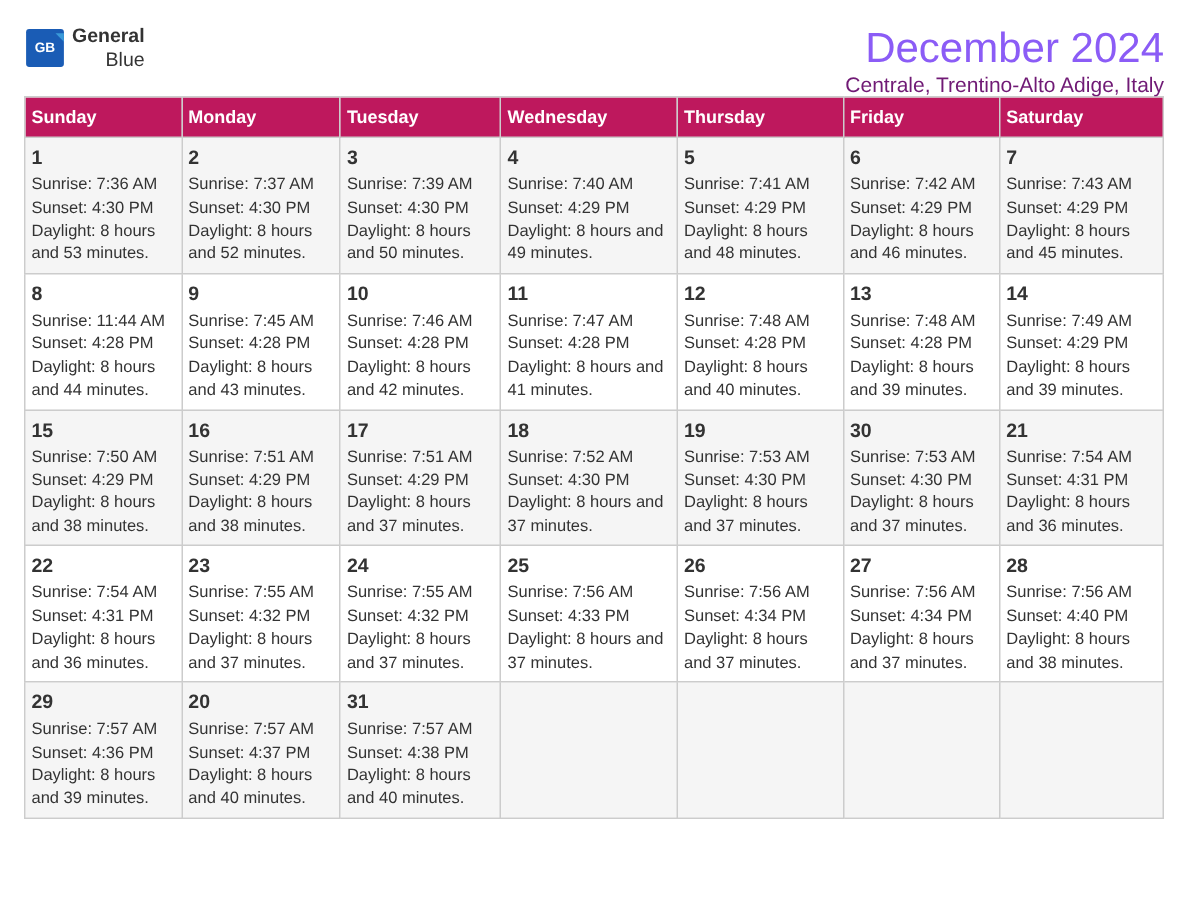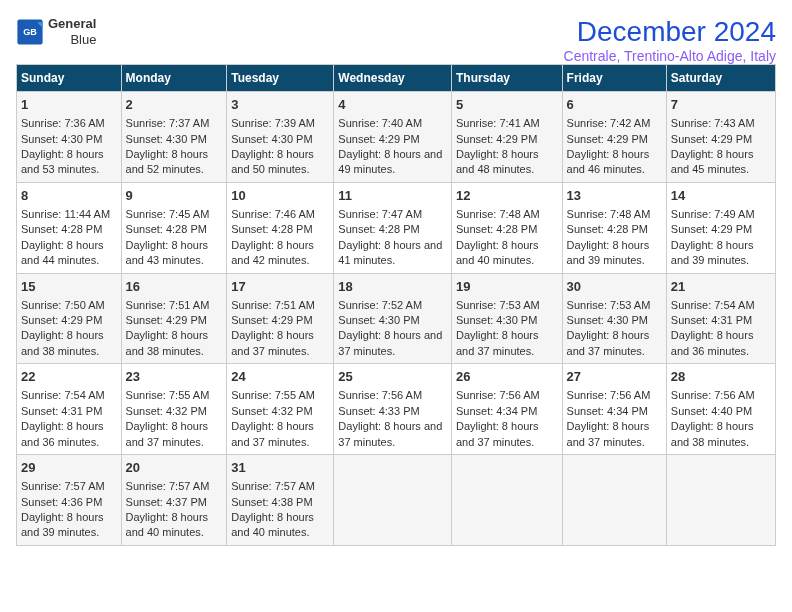--- a/index.html
+++ b/index.html
@@ -32,34 +32,34 @@
     .logo-text .bold { font-weight: bold; }
     .logo-icon {
       width: 28px;
       height: 28px;
     }
     .title-area {
       text-align: right;
     }
     .main-title {
       font-size: 28px;
-      color: #1d4ed8;
+      color: #8b5cf6;
       font-weight: normal;
     }
     .subtitle {
       font-size: 14px;
-      color: #8b5cf6;
+      color: #701a75;
     }
     table {
       width: 100%;
       border-collapse: collapse;
       font-size: 11px;
     }
     thead tr th {
-      background-color: #0c4a6e;
+      background-color: #be185d;
       color: #fff;
       padding: 6px 4px;
       text-align: left;
       font-size: 12px;
       font-weight: bold;
       border: 1px solid #ccc;
     }
     tbody tr td {
       border: 1px solid #ccc;
       padding: 4px 4px;

